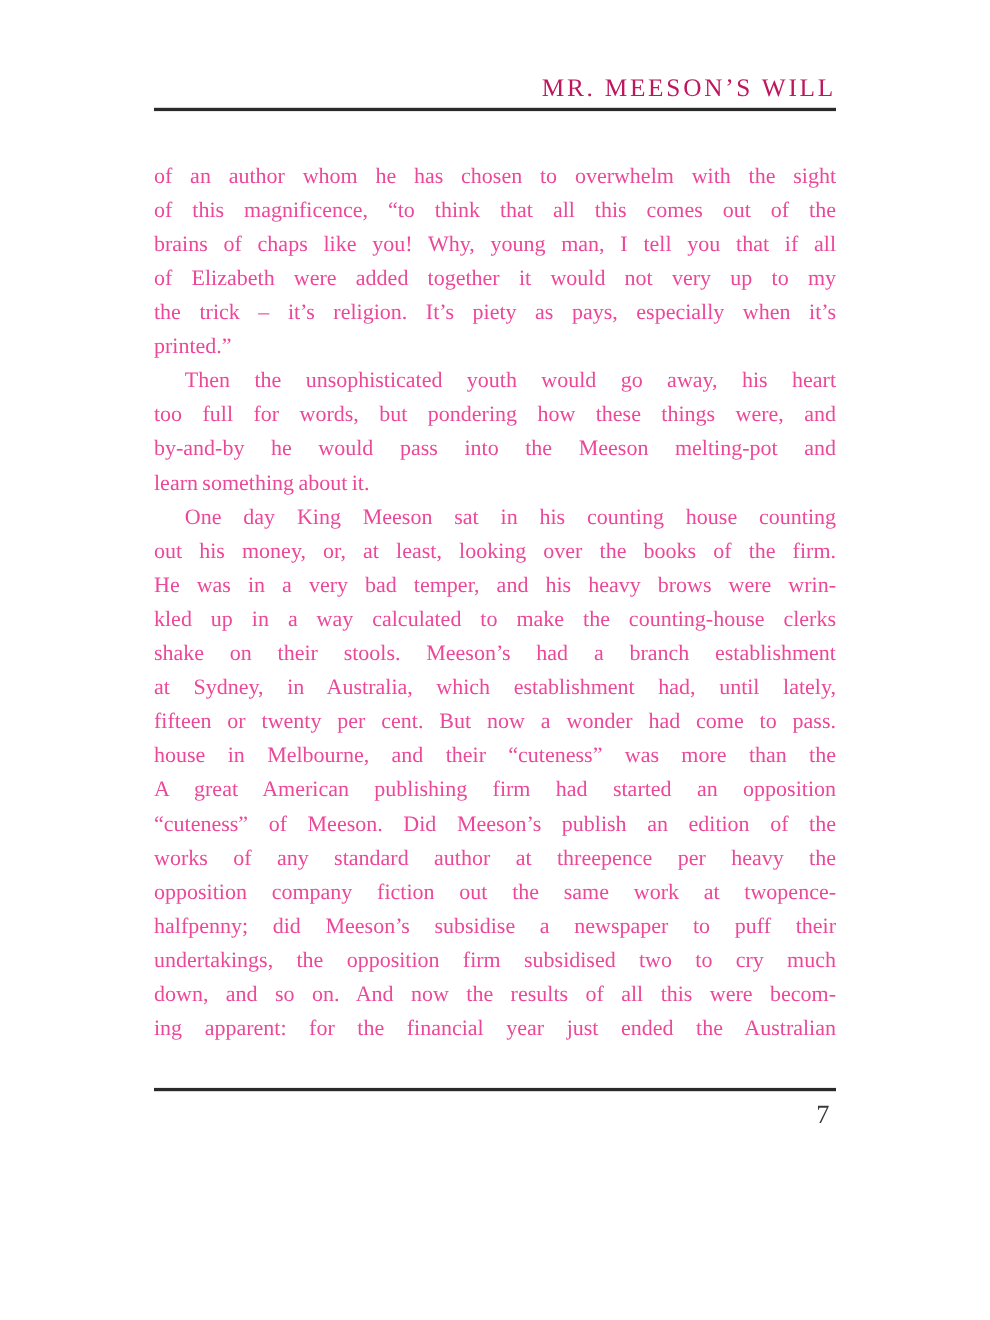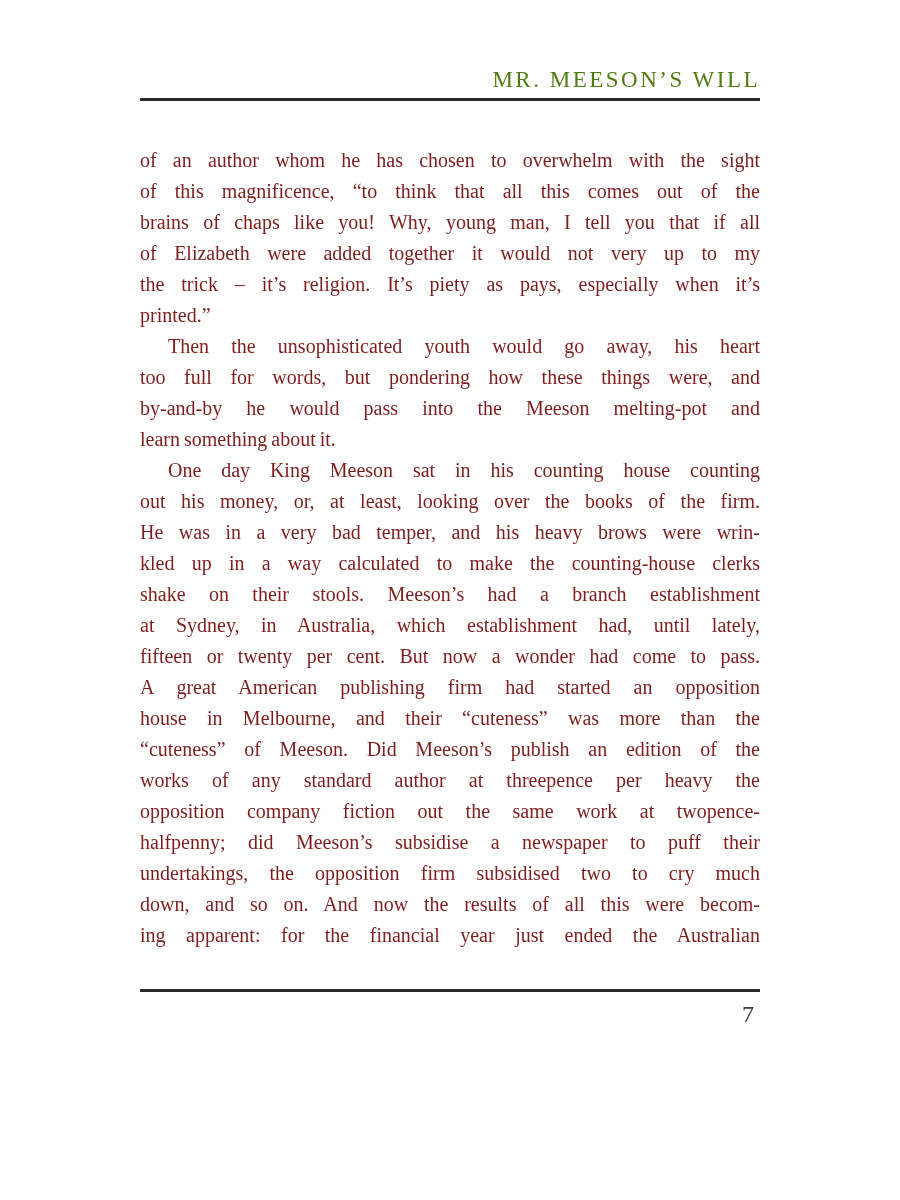--- a/index.html
+++ b/index.html
@@ -22,34 +22,34 @@
   }
   
   .running-header {
     padding-top: 64px;
   }
   .header-title {
     text-align: right;
     font-size: 23px;
     line-height: 32px;
     letter-spacing: 2.5px;
-    color: #4d7c0f;
+    color: #be185d;
     font-variant-numeric: normal;
   }
   .header-rule {
     height: 3px;
     background: #2a2a2a;
     margin-top: 2px;
   }
   
   .page-text {
     margin-top: 44px;
     font-size: 20px;
     line-height: 31px;
-    color: #7f1d1d;
+    color: #ec4899;
   }
   .para { margin: 0; }
   .line {
     text-align: justify;
     text-align-last: justify;
     -moz-text-align-last: justify;
     word-spacing: -1px;
     height: 31px;
     overflow: hidden;
   }
@@ -103,22 +103,22 @@
         <div class="line last-left">learn something about it.</div>
       </div>
       <div class="para">
         <div class="line indent">One day King Meeson sat in his counting house counting</div>
         <div class="line">out his money, or, at least, looking over the books of the firm.</div>
         <div class="line">He was in a very bad temper, and his heavy brows were wrin-</div>
         <div class="line">kled up in a way calculated to make the counting-house clerks</div>
         <div class="line">shake on their stools. Meeson’s had a branch establishment</div>
         <div class="line">at Sydney, in Australia, which establishment had, until lately,</div>
         <div class="line">fifteen or twenty per cent. But now a wonder had come to pass.</div>
+        <div class="line">house in Melbourne, and their “cuteness” was more than the</div>
         <div class="line">A great American publishing firm had started an opposition</div>
-        <div class="line">house in Melbourne, and their “cuteness” was more than the</div>
         <div class="line">“cuteness” of Meeson. Did Meeson’s publish an edition of the</div>
         <div class="line">works of any standard author at threepence per heavy the</div>
         <div class="line">opposition company fiction out the same work at twopence-</div>
         <div class="line">halfpenny; did Meeson’s subsidise a newspaper to puff their</div>
         <div class="line">undertakings, the opposition firm subsidised two to cry much</div>
         <div class="line">down, and so on. And now the results of all this were becom-</div>
         <div class="line">ing apparent: for the financial year just ended the Australian</div>
       </div>
     </main>
 

